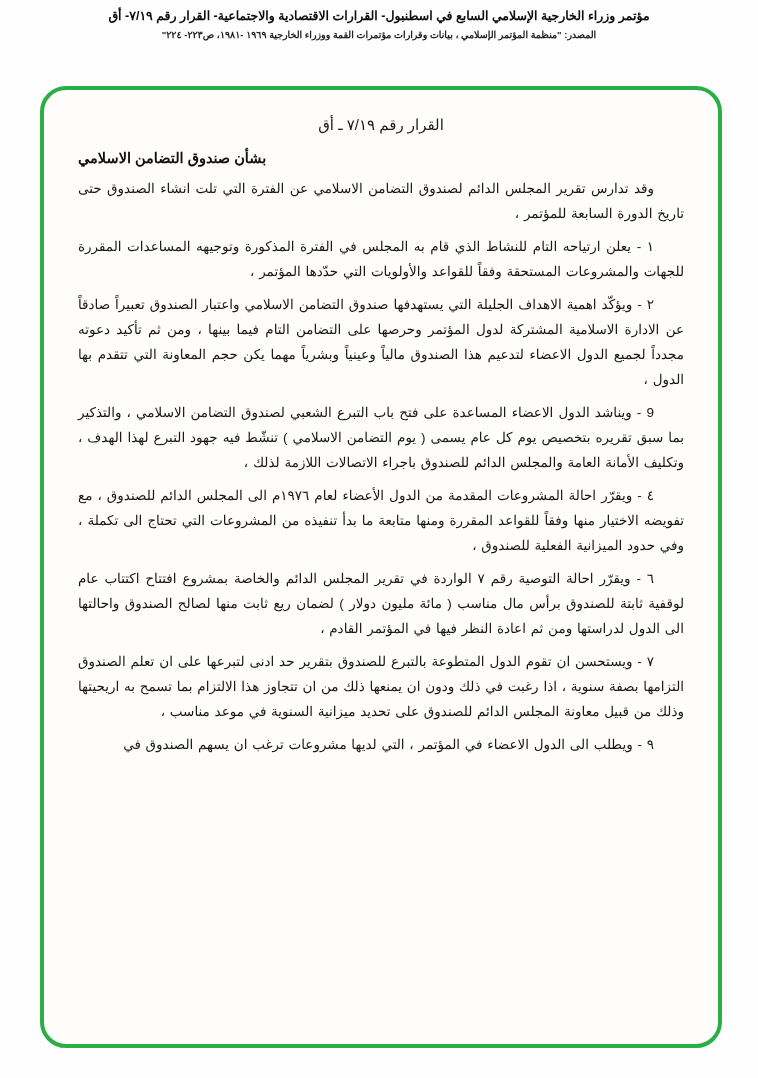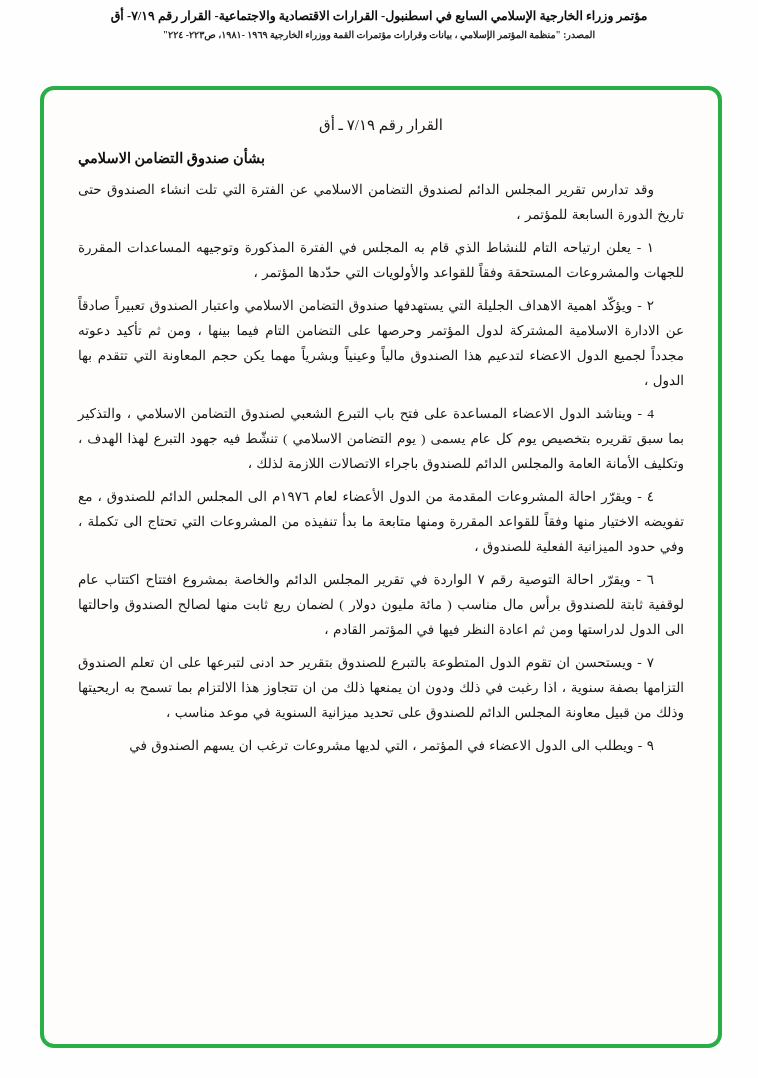--- a/index.html
+++ b/index.html
@@ -6,21 +6,21 @@
     margin: 0;
     padding: 0;
     background: #ffffff;
   }
   .page {
     position: relative;
     width: 758px;
     height: 1078px;
     background: #fefefe;
     direction: rtl;
-    font-family: Liberation Serif, serif;
+    font-family: Liberation Sans, sans-serif;
     color: #161616;
     overflow: hidden;
   }
   .top-header {
     padding-top: 7px;
     text-align: center;
     font-weight: bold;
     font-size: 12.5px;
     line-height: 1.5;
     color: #0d0d0d;
@@ -36,21 +36,21 @@
     letter-spacing: 0.2px;
   }
   .frame {
     position: absolute;
     top: 86px;
     left: 40px;
     width: 682px;
     height: 962px;
     box-sizing: border-box;
     border: 4px solid var(--frame-color, #2aae47);
-    border-radius: 14px;
+    border-radius: 26px;
     padding: 22px 34px 10px 34px;
     background: #fefdfb;
     overflow: hidden;
   }
   .doc-title {
     text-align: center;
     font-size: 15px;
     font-weight: normal;
     margin: 4px 0 0 0;
     color: #1b1b1b;
@@ -83,20 +83,20 @@
 
   <div class="frame" style="--frame-color: #2aae47;">
 
     <div class="doc-title">القرار رقم ٧/١٩ ـ أق</div>
 
     <div class="doc-subject">بشأن صندوق التضامن الاسلامي</div>
 
     <p class="para">وقد تدارس تقرير المجلس الدائم لصندوق التضامن الاسلامي عن الفترة التي تلت انشاء الصندوق حتى تاريخ الدورة السابعة للمؤتمر ،</p>
     <p class="para">١ - يعلن ارتياحه التام للنشاط الذي قام به المجلس في الفترة المذكورة وتوجيهه المساعدات المقررة للجهات والمشروعات المستحقة وفقاً للقواعد والأولويات التي حدّدها المؤتمر ،</p>
     <p class="para">٢ - ويؤكّد اهمية الاهداف الجليلة التي يستهدفها صندوق التضامن الاسلامي واعتبار الصندوق تعبيراً صادقاً عن الادارة الاسلامية المشتركة لدول المؤتمر وحرصها على التضامن التام فيما بينها ، ومن ثم تأكيد دعوته مجدداً لجميع الدول الاعضاء لتدعيم هذا الصندوق مالياً وعينياً وبشرياً مهما يكن حجم المعاونة التي تتقدم بها الدول ،</p>
-    <p class="para">4 - ويناشد الدول الاعضاء المساعدة على فتح باب التبرع الشعبي لصندوق التضامن الاسلامي ، والتذكير بما سبق تقريره بتخصيص يوم كل عام يسمى ( يوم التضامن الاسلامي ) تنشّط فيه جهود التبرع لهذا الهدف ، وتكليف الأمانة العامة والمجلس الدائم للصندوق باجراء الاتصالات اللازمة لذلك ،</p>
+    <p class="para">9 - ويناشد الدول الاعضاء المساعدة على فتح باب التبرع الشعبي لصندوق التضامن الاسلامي ، والتذكير بما سبق تقريره بتخصيص يوم كل عام يسمى ( يوم التضامن الاسلامي ) تنشّط فيه جهود التبرع لهذا الهدف ، وتكليف الأمانة العامة والمجلس الدائم للصندوق باجراء الاتصالات اللازمة لذلك ،</p>
     <p class="para">٤ - ويقرّر احالة المشروعات المقدمة من الدول الأعضاء لعام ١٩٧٦م الى المجلس الدائم للصندوق ، مع تفويضه الاختيار منها وفقاً للقواعد المقررة ومنها متابعة ما بدأ تنفيذه من المشروعات التي تحتاج الى تكملة ، وفي حدود الميزانية الفعلية للصندوق ،</p>
     <p class="para">٦ - ويقرّر احالة التوصية رقم ٧ الواردة في تقرير المجلس الدائم والخاصة بمشروع افتتاح اكتتاب عام لوقفية ثابتة للصندوق برأس مال مناسب ( مائة مليون دولار ) لضمان ريع ثابت منها لصالح الصندوق واحالتها الى الدول لدراستها ومن ثم اعادة النظر فيها في المؤتمر القادم ،</p>
     <p class="para">٧ - ويستحسن ان تقوم الدول المتطوعة بالتبرع للصندوق بتقرير حد ادنى لتبرعها على ان تعلم الصندوق التزامها بصفة سنوية ، اذا رغبت في ذلك ودون ان يمنعها ذلك من ان تتجاوز هذا الالتزام بما تسمح به اريحيتها وذلك من قبيل معاونة المجلس الدائم للصندوق على تحديد ميزانية السنوية في موعد مناسب ،</p>
     <p class="para">٩ - ويطلب الى الدول الاعضاء في المؤتمر ، التي لديها مشروعات ترغب ان يسهم الصندوق في</p>
 
   </div>
 </div>
 
 </body></html>

